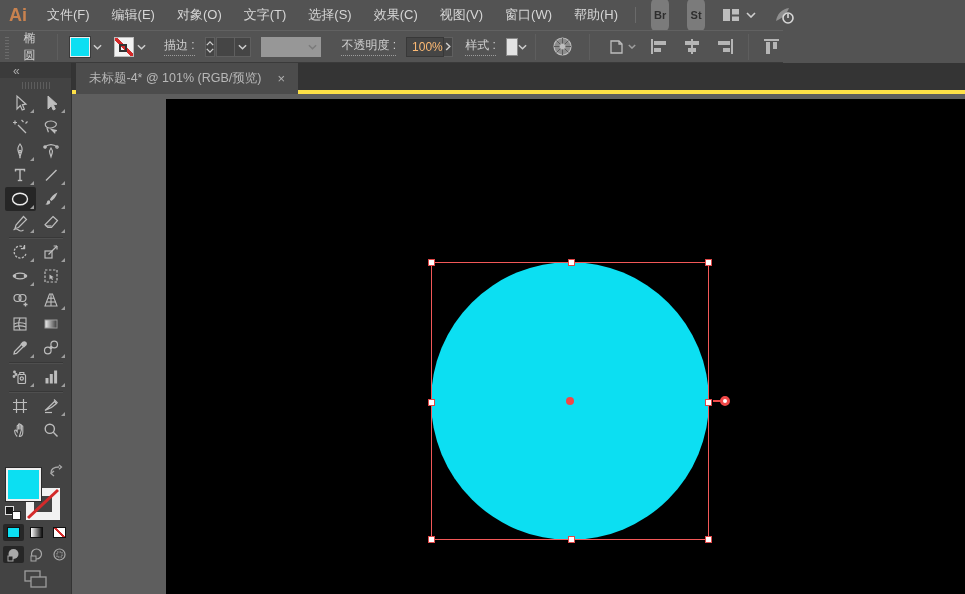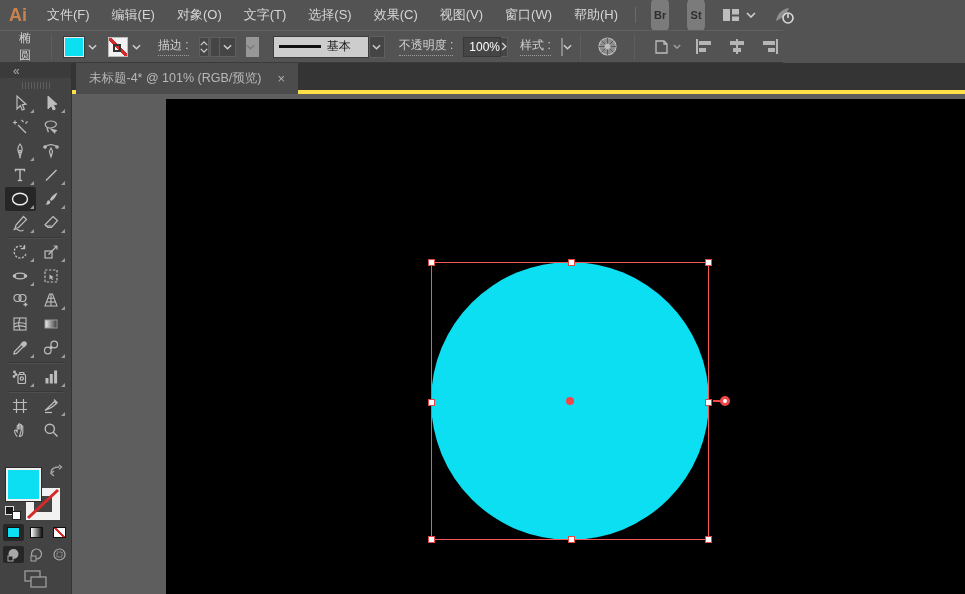--- a/index.html
+++ b/index.html
@@ -27,21 +27,21 @@
   .dotted-label { border-bottom:1px dotted #9d9d9d; padding-bottom:1px; margin:0 10px; white-space:nowrap; }
   .stepper { width:15px; height:20px; background:#454545; border:1px solid #5f5f5f; display:flex; flex-direction:column; align-items:center; justify-content:center; gap:2px; margin-right:1px; }
   .combo { height:20px; background:#454545; border:1px solid #5f5f5f; display:flex; align-items:center; }
   .combo .val { flex:1; padding:0 4px; color:#e2e2e2; }
   .combo-chev { width:16px; height:100%; display:flex; align-items:center; justify-content:center; border-left:1px solid #5f5f5f; }
   .ddl-disabled { width:104px; height:20px; background:#979797; margin:0 10px; display:flex; align-items:center; justify-content:flex-end; padding-right:4px; }
   .brush-combo { height:22px; display:flex; align-items:center; margin:0 4px; }
   .brush-face { width:96px; height:22px; background:#cdcdcd; display:flex; align-items:center; padding:0 5px; gap:6px; border:1px solid #3c3c3c; }
   .brush-line { width:42px; height:3px; background:#101010; }
   .brush-name { color:#1b1b1b; font-size:12px; }
-  .opacity-input { width:54px; height:20px; background:#454545; border:1px solid #383838; color:#ffffff; display:flex; align-items:center; padding-left:5px; }
+  .opacity-input { width:54px; height:20px; background:#454545; border:1px solid #383838; color:#fdba74; display:flex; align-items:center; padding-left:5px; }
   .sq-btn { width:16px; height:20px; background:#454545; border:1px solid #5f5f5f; border-left:none; display:flex; align-items:center; justify-content:center; }
   .style-swatch { width:20px; height:18px; background:#e3e3e3; border:1px solid #8a8a8a; }
   .cb-icon { display:flex; align-items:center; justify-content:center; margin:0 8px; }
   .align-group { display:flex; align-items:center; gap:12px; margin-left:6px; }
 
   
   .tabbar { position:absolute; left:72px; top:63px; width:893px; height:31px; background:#343434; border-bottom:4px solid #fde047; display:flex; }
   .tab { margin-left:4px; height:31px; background:#4c4c4c; color:#b8b8b8; font-size:12.5px; display:flex; align-items:center; padding:0 13px; gap:16px; }
   .tab-close { font-size:13px; color:#b0b0b0; cursor:default; }
 
@@ -163,31 +163,20 @@
         </svg>
     </div>
   </div>
 
   <div class="ddl-disabled">
     <svg width="9" height="6" viewBox="0 0 10 6">
         <polyline points="1,1 5,5 9,1" fill="none" stroke="#7b7b7b" stroke-width="1.6"></polyline>
       </svg>
   </div>
 
-  <div class="brush-combo">
-    <div class="brush-face">
-      <div class="brush-line"></div>
-      <div class="brush-name">基本</div>
-    </div>
-    <div class="combo-chev" style="height:22px;background:#454545;border:1px solid #5f5f5f;">
-      <svg width="9" height="6" viewBox="0 0 10 6">
-          <polyline points="1,1 5,5 9,1" fill="none" stroke="#cfcfcf" stroke-width="1.6"></polyline>
-        </svg>
-    </div>
-  </div>
 
   <div class="dotted-label">不透明度 :</div>
   <div class="opacity-input">100%</div>
   <div class="sq-btn">
     <svg width="6" height="9" viewBox="0 0 6 10">
         <polyline points="1,1 5,5 1,9" fill="none" stroke="#cfcfcf" stroke-width="1.6"></polyline>
       </svg>
   </div>
 
   <div class="dotted-label" style="margin-left:12px;">样式 :</div>

